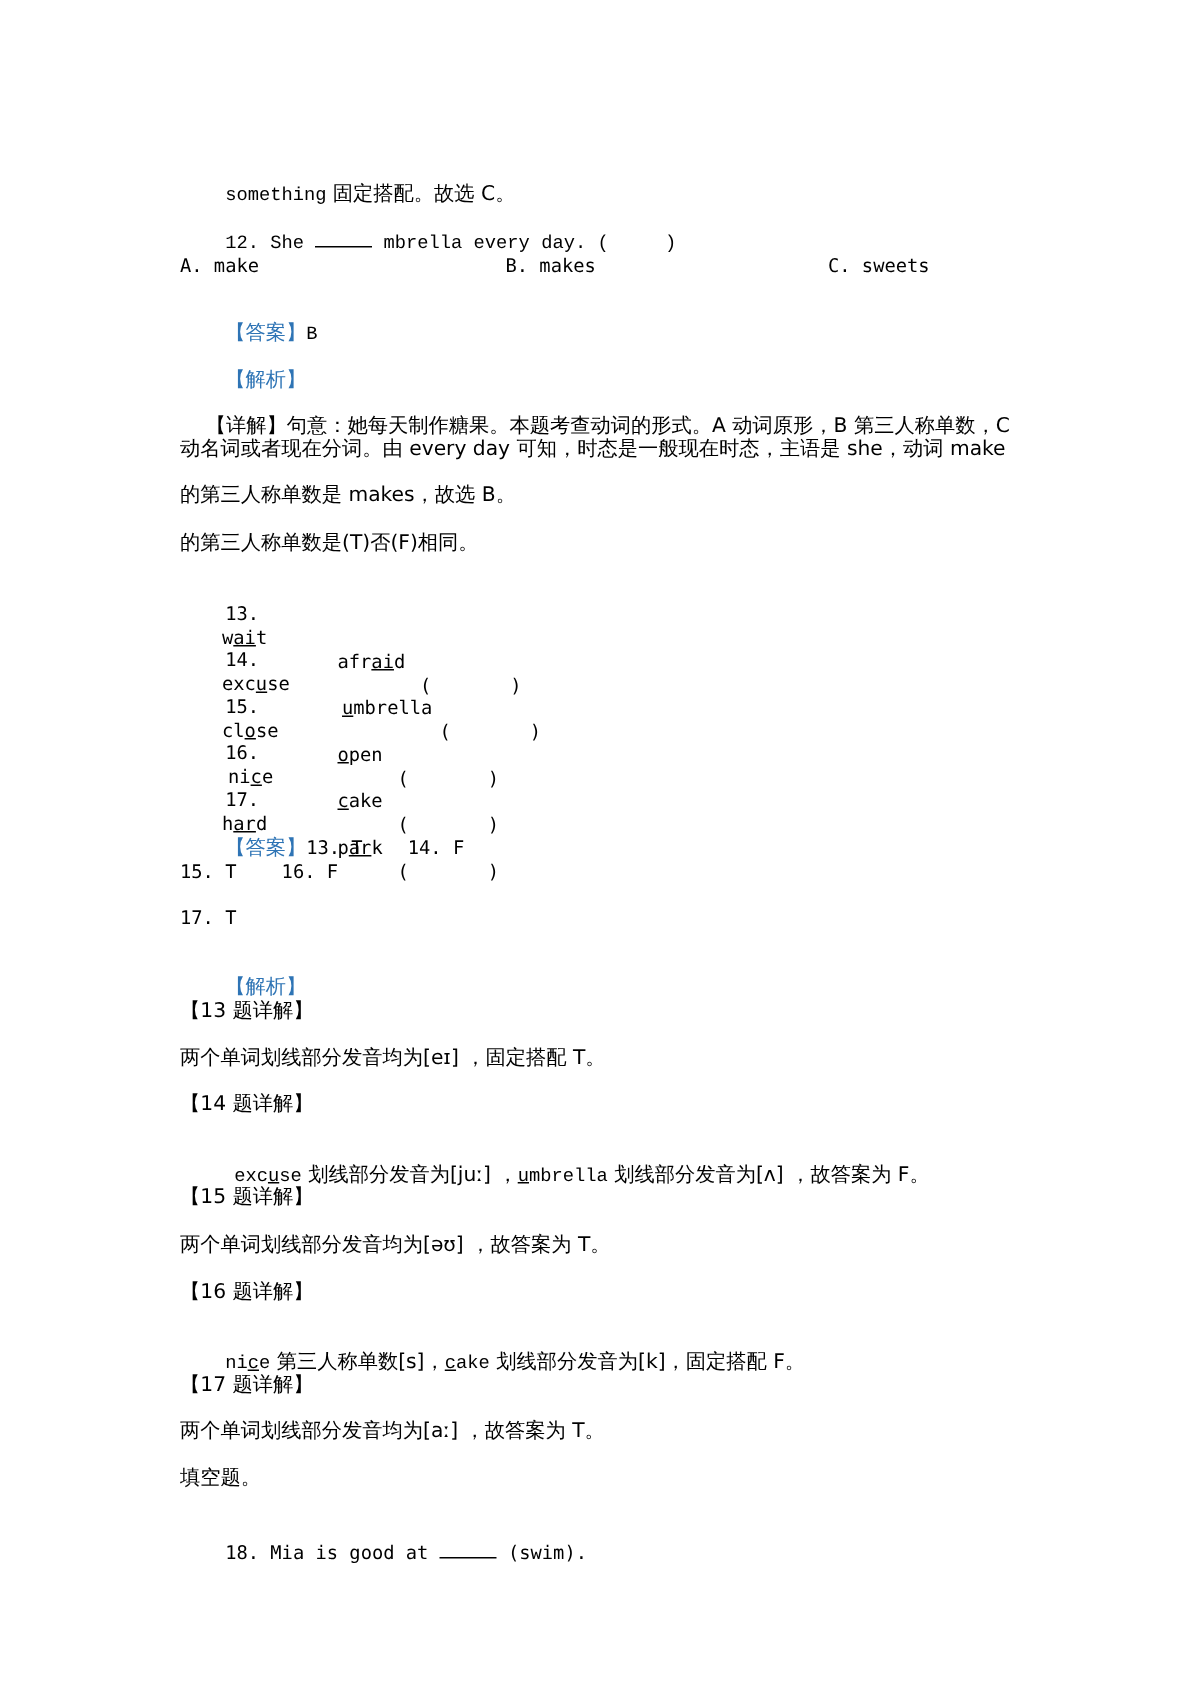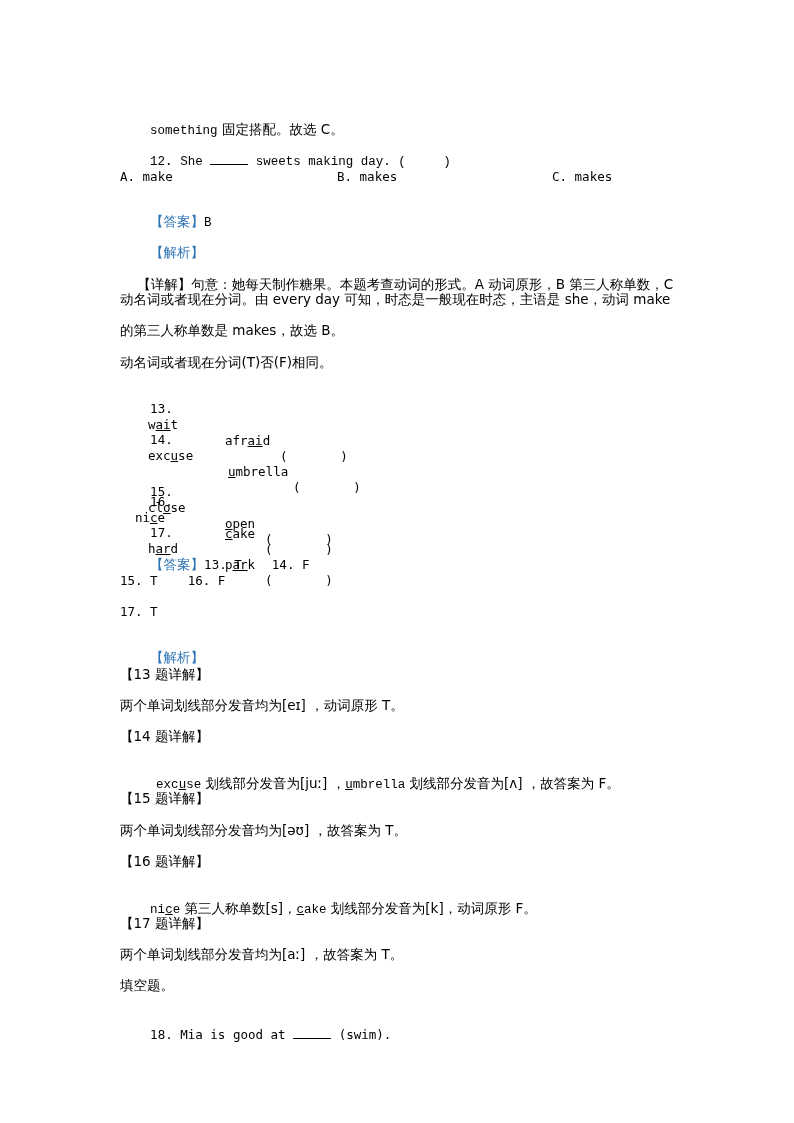--- a/index.html
+++ b/index.html
@@ -16,67 +16,67 @@
 </head>
 <body>
 
 <div>
 
   <div class="line" style="top:105px">
     <span class="mono">something</span><span class="cjk"> 固定搭配。故选 C。</span>
   </div>
 
   <div class="line" style="top:137px">
-    <span class="mono">12.</span> <span class="mono">She</span> <span class="blank"></span> <span class="mono">sweets making day. (     )</span>
+    <span class="mono">12.</span> <span class="mono">She</span> <span class="blank"></span> <span class="mono">mbrella every day. (     )</span>
   </div>
 
   <div class="opt" style="top:169px; left:120px">A. make</div>
   <div class="opt" style="top:169px; left:337px">B. makes</div>
-  <div class="opt" style="top:169px; left:552px">C. makes</div>
+  <div class="opt" style="top:169px; left:552px">C. sweets</div>
 
   <div class="line" style="top:198px">
     <span class="blue">【答案】</span><span class="mono">B</span>
   </div>
 
   <div class="line" style="top:229px">
     <span class="blue">【解析】</span>
   </div>
 
   <div class="line cjk" style="top:260px">
     <span>【详解】</span><span>句意：她每天制作糖果。本题考查动词的形式。A 动词原形，B 第三人称单数，C</span>
   </div>
   <div class="line cjk" style="top:291px">动名词或者现在分词。由 every day 可知，时态是一般现在时态，主语是 she，动词 make</div>
   <div class="line cjk" style="top:322px">的第三人称单数是 makes，故选 B。</div>
 
-  <div class="line cjk" style="top:354px">动名词或者现在分词(T)否(F)相同。</div>
+  <div class="line cjk" style="top:354px">的第三人称单数是(T)否(F)相同。</div>
 
   <div class="line" style="top:385px; width:400px">
     <span>13.</span>
     <span style="position:absolute;left:28px"><span>w</span><span class="u">ai</span><span>t</span></span>
     <span style="position:absolute;left:105px"><span>afr</span><span class="u">ai</span><span>d</span></span>
     <span style="position:absolute;left:160px">(       )</span>
   </div>
 
   <div class="line" style="top:416px; width:400px">
     <span>14.</span>
     <span style="position:absolute;left:28px"><span>exc</span><span class="u">u</span><span>se</span></span>
     <span style="position:absolute;left:108px"><span></span><span class="u">u</span><span>mbrella</span></span>
     <span style="position:absolute;left:173px">(       )</span>
   </div>
 
-  <div class="line" style="top:468px; width:400px">
+  <div class="line" style="top:447px; width:400px">
     <span>15.</span>
     <span style="position:absolute;left:28px"><span>cl</span><span class="u">o</span><span>se</span></span>
     <span style="position:absolute;left:105px"><span></span><span class="u">o</span><span>pen</span></span>
     <span style="position:absolute;left:145px">(       )</span>
   </div>
 
   <div class="line" style="top:478px; width:400px">
     <span>16.</span>
-    <span style="position:absolute;left:15px"><span>ni</span><span class="u">c</span><span>e</span></span>
+    <span style="position:absolute;left:32px"><span>ni</span><span class="u">c</span><span>e</span></span>
     <span style="position:absolute;left:105px"><span></span><span class="u">c</span><span>ake</span></span>
     <span style="position:absolute;left:145px">(       )</span>
   </div>
 
   <div class="line" style="top:509px; width:400px">
     <span>17.</span>
     <span style="position:absolute;left:28px"><span>h</span><span class="u">ar</span><span>d</span></span>
     <span style="position:absolute;left:105px"><span>p</span><span class="u">ar</span><span>k</span></span>
     <span style="position:absolute;left:145px">(       )</span>
   </div>
@@ -85,33 +85,33 @@
     <span class="blue">【答案】</span><span>13. T    14. F</span>
   </div>
   <div class="line" style="top:573px">15. T    16. F</div>
   <div class="line" style="top:604px">17. T</div>
 
   <div class="line" style="top:634px">
     <span class="blue">【解析】</span>
   </div>
 
   <div class="line cjk" style="top:666px">【13 题详解】</div>
-  <div class="line cjk" style="top:697px">两个单词划线部分发音均为[eɪ] ，动词原形 T。</div>
+  <div class="line cjk" style="top:697px">两个单词划线部分发音均为[eɪ] ，固定搭配 T。</div>
 
   <div class="line cjk" style="top:728px">【14 题详解】</div>
   <div class="line" style="top:759px; left:126px">
     <span class="mono">exc</span><span class="mono u">u</span><span class="mono">se</span><span class="cjk"> 划线部分发音为[juː] ，</span><span class="mono u">u</span><span class="mono">mbrella</span><span class="cjk"> 划线部分发音为[ʌ] ，故答案为 F。</span>
   </div>
 
   <div class="line cjk" style="top:790px">【15 题详解】</div>
   <div class="line cjk" style="top:822px">两个单词划线部分发音均为[əʊ] ，故答案为 T。</div>
 
   <div class="line cjk" style="top:853px">【16 题详解】</div>
   <div class="line" style="top:884px">
-    <span class="mono">ni</span><span class="mono u">c</span><span class="mono">e</span><span class="cjk"> 第三人称单数[s]，</span><span class="mono u">c</span><span class="mono">ake</span><span class="cjk"> 划线部分发音为[k]，动词原形 F。</span>
+    <span class="mono">ni</span><span class="mono u">c</span><span class="mono">e</span><span class="cjk"> 第三人称单数[s]，</span><span class="mono u">c</span><span class="mono">ake</span><span class="cjk"> 划线部分发音为[k]，固定搭配 F。</span>
   </div>
 
   <div class="line cjk" style="top:915px">【17 题详解】</div>
   <div class="line cjk" style="top:946px">两个单词划线部分发音均为[aː] ，故答案为 T。</div>
 
   <div class="line cjk" style="top:977px">填空题。</div>
 
   <div class="line" style="top:1011px">
     <span>18.</span> <span>Mia is good at</span> <span class="blank"></span> <span>(swim).</span>
   </div>

